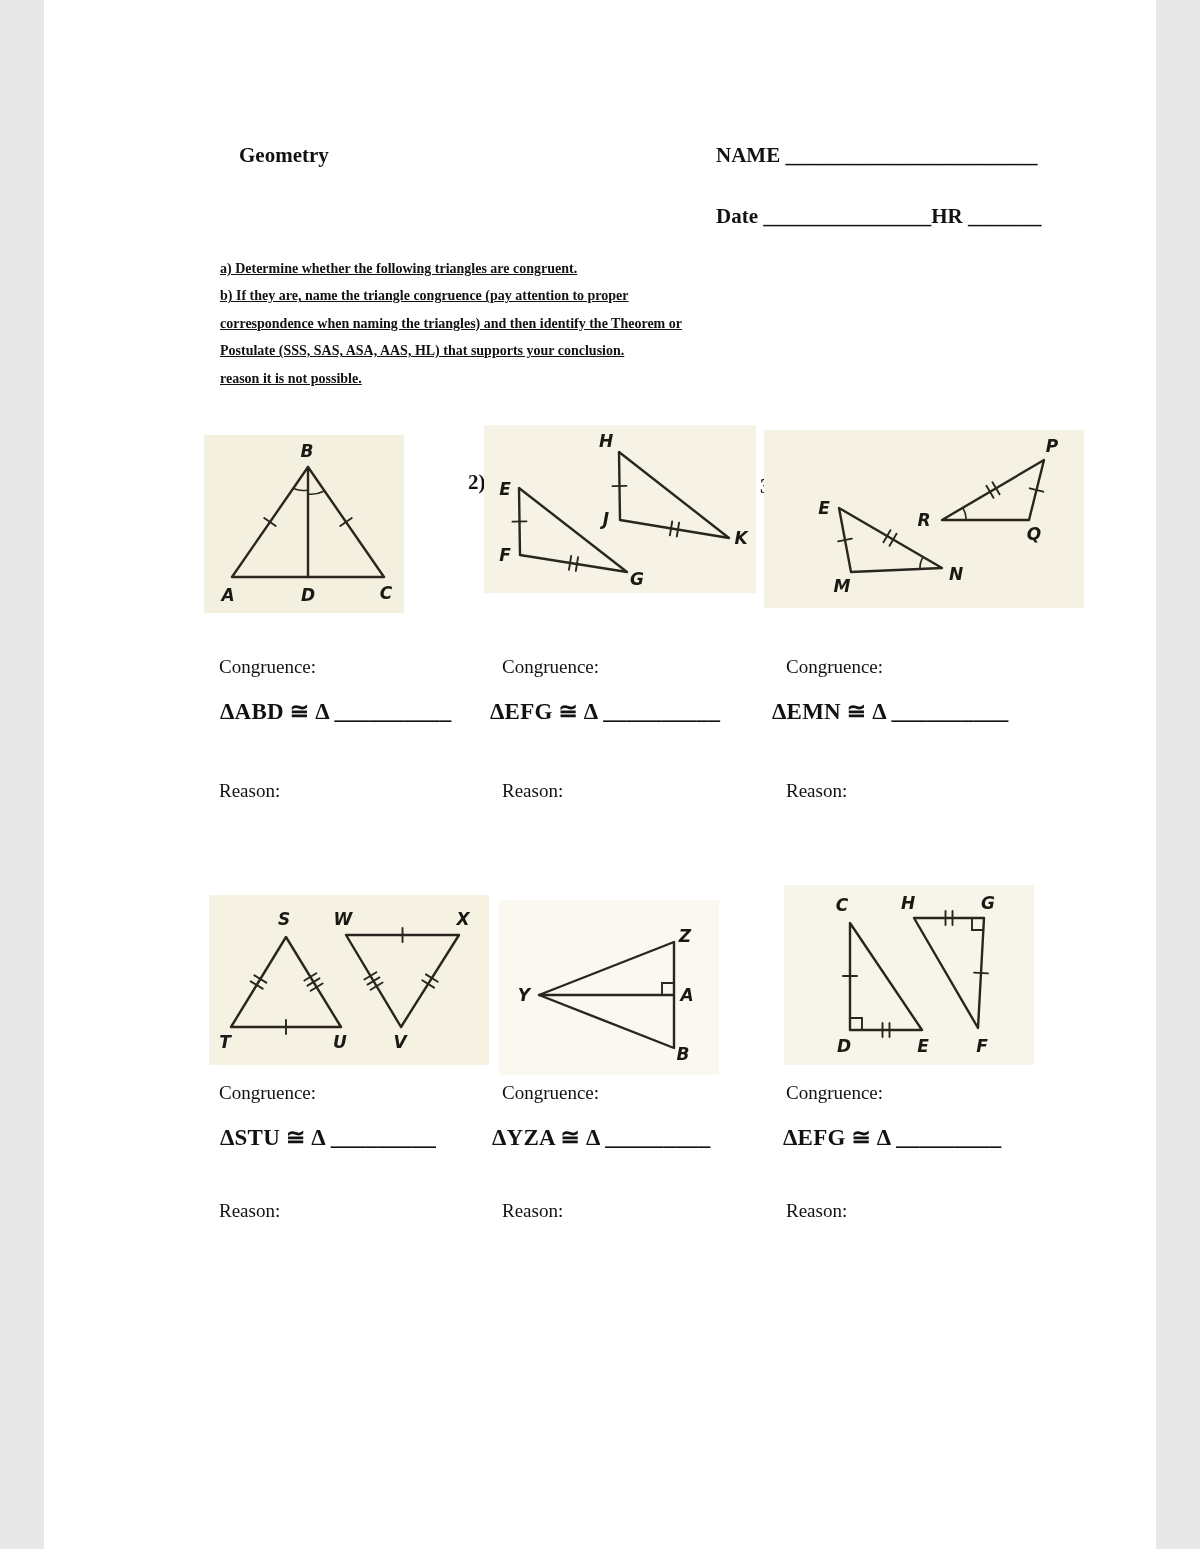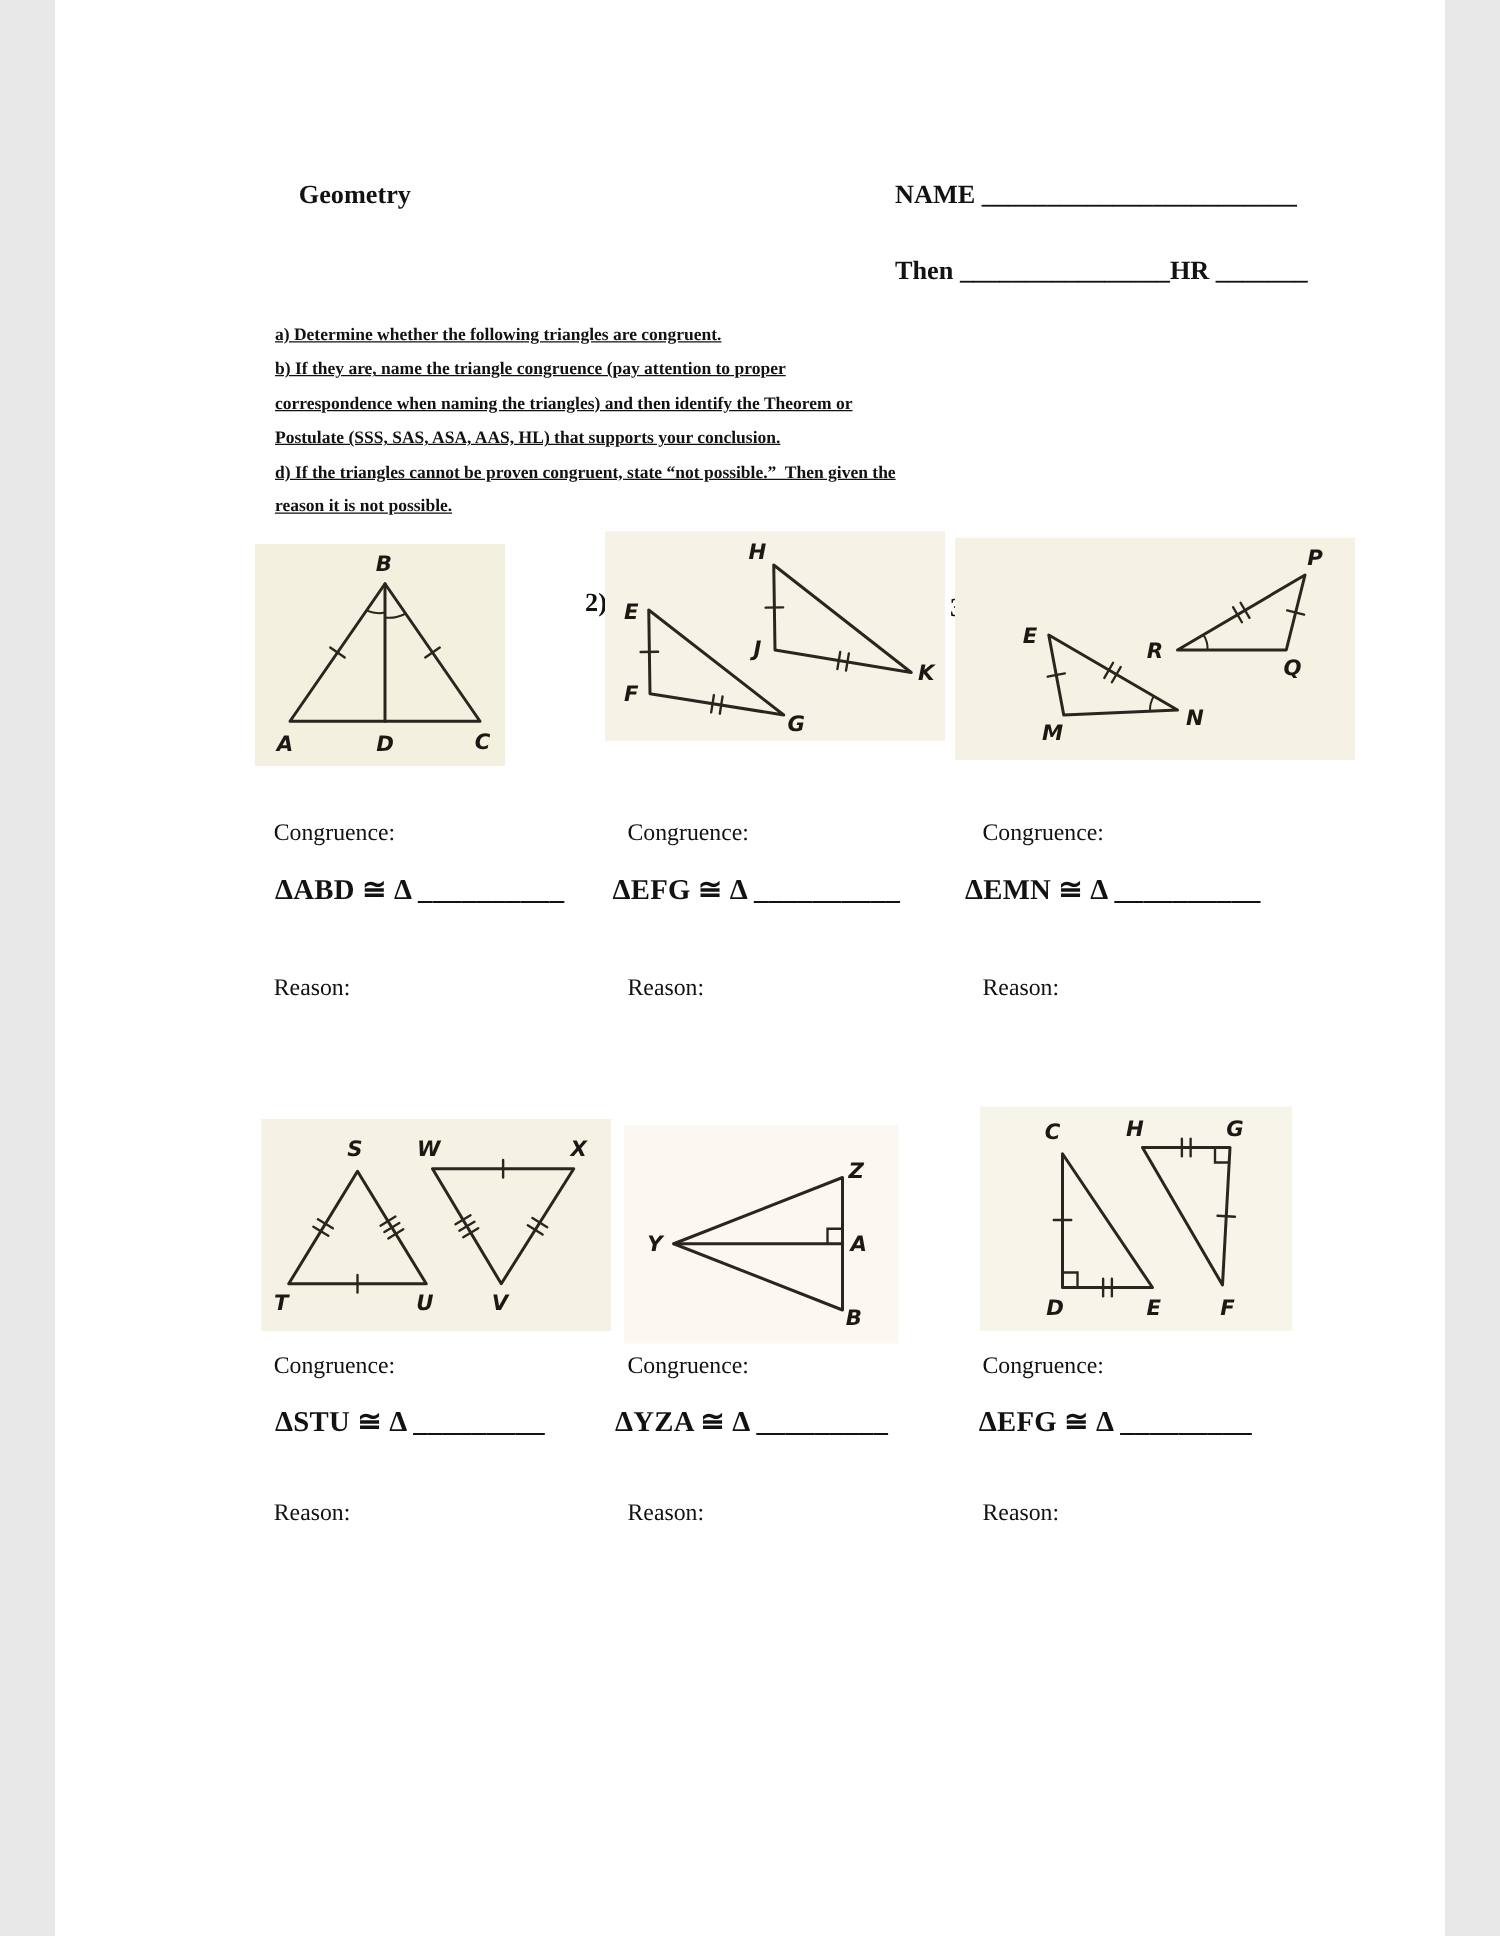--- a/index.html
+++ b/index.html
@@ -25,28 +25,27 @@
     text-anchor:middle;
   }
 </style>
 </head>
 <body>
 
 <div class="page">
 
   <div class="abs h-bold" style="left:195px;top:143px;">Geometry</div>
   <div class="abs h-bold" style="left:672px;top:143px;"><span>NAME</span> <span>________________________</span></div>
-  <div class="abs h-bold" style="left:672px;top:204px;"><span>Then</span> <span>________________</span><span>HR</span> <span>_______</span></div>
+  <div class="abs h-bold" style="left:672px;top:204px;"><span>Date</span> <span>________________</span><span>HR</span> <span>_______</span></div>
 
   <div class="abs" style="left:176px;top:255px;">
     <div class="instr-line">a) Determine whether the following triangles are congruent.</div>
     <div class="instr-line">b) If they are, name the triangle congruence (pay attention to proper</div>
     <div class="instr-line">correspondence when naming the triangles) and then identify the Theorem or</div>
     <div class="instr-line">Postulate (SSS, SAS, ASA, AAS, HL) that supports your conclusion.</div>
-    <div class="instr-line">d) If the triangles cannot be proven congruent, state “not possible.”  Then given the</div>
     <div class="instr-line">reason it is not possible.</div>
   </div>
 
   <div class="abs prob-num" style="left:175px;top:470px;">1)</div>
   <div class="abs prob-num" style="left:424px;top:470px;">2)</div>
   <div class="abs prob-num" style="left:716px;top:474px;">3)</div>
   <div class="abs prob-num" style="left:177px;top:918px;">4)</div>
   <div class="abs prob-num" style="left:458px;top:920px;">5)</div>
   <div class="abs prob-num" style="left:740px;top:920px;">6)</div>
 

